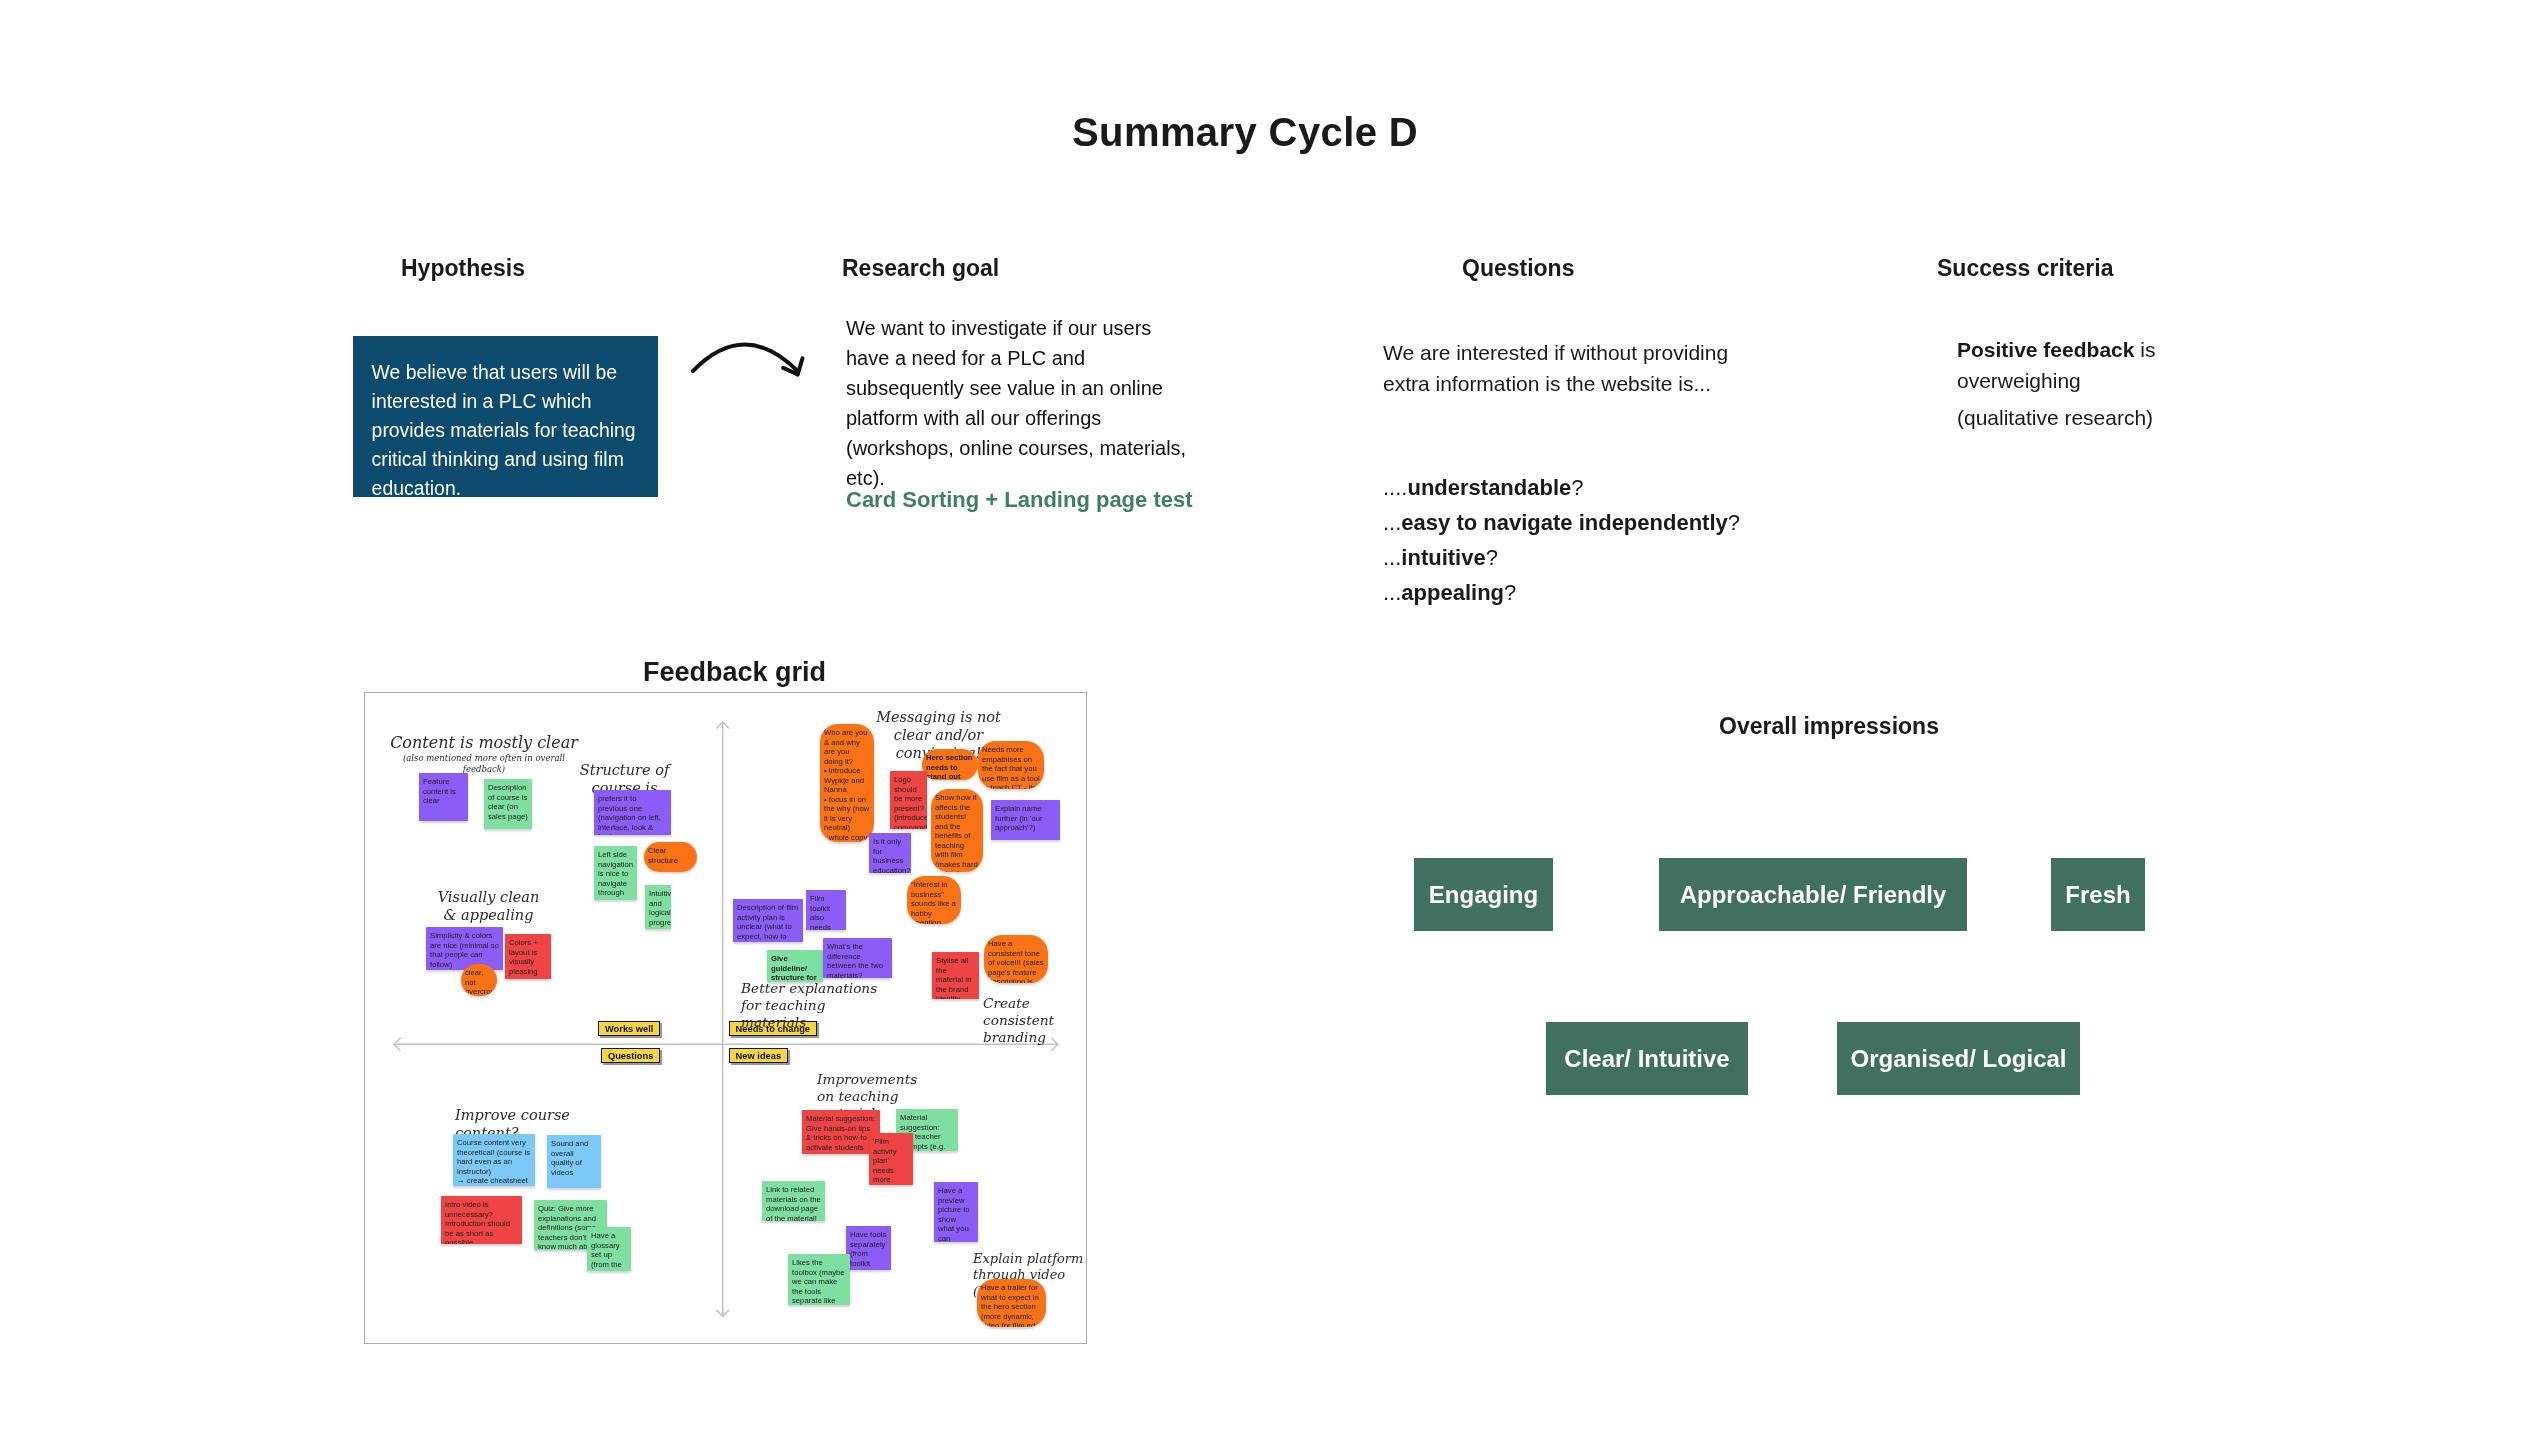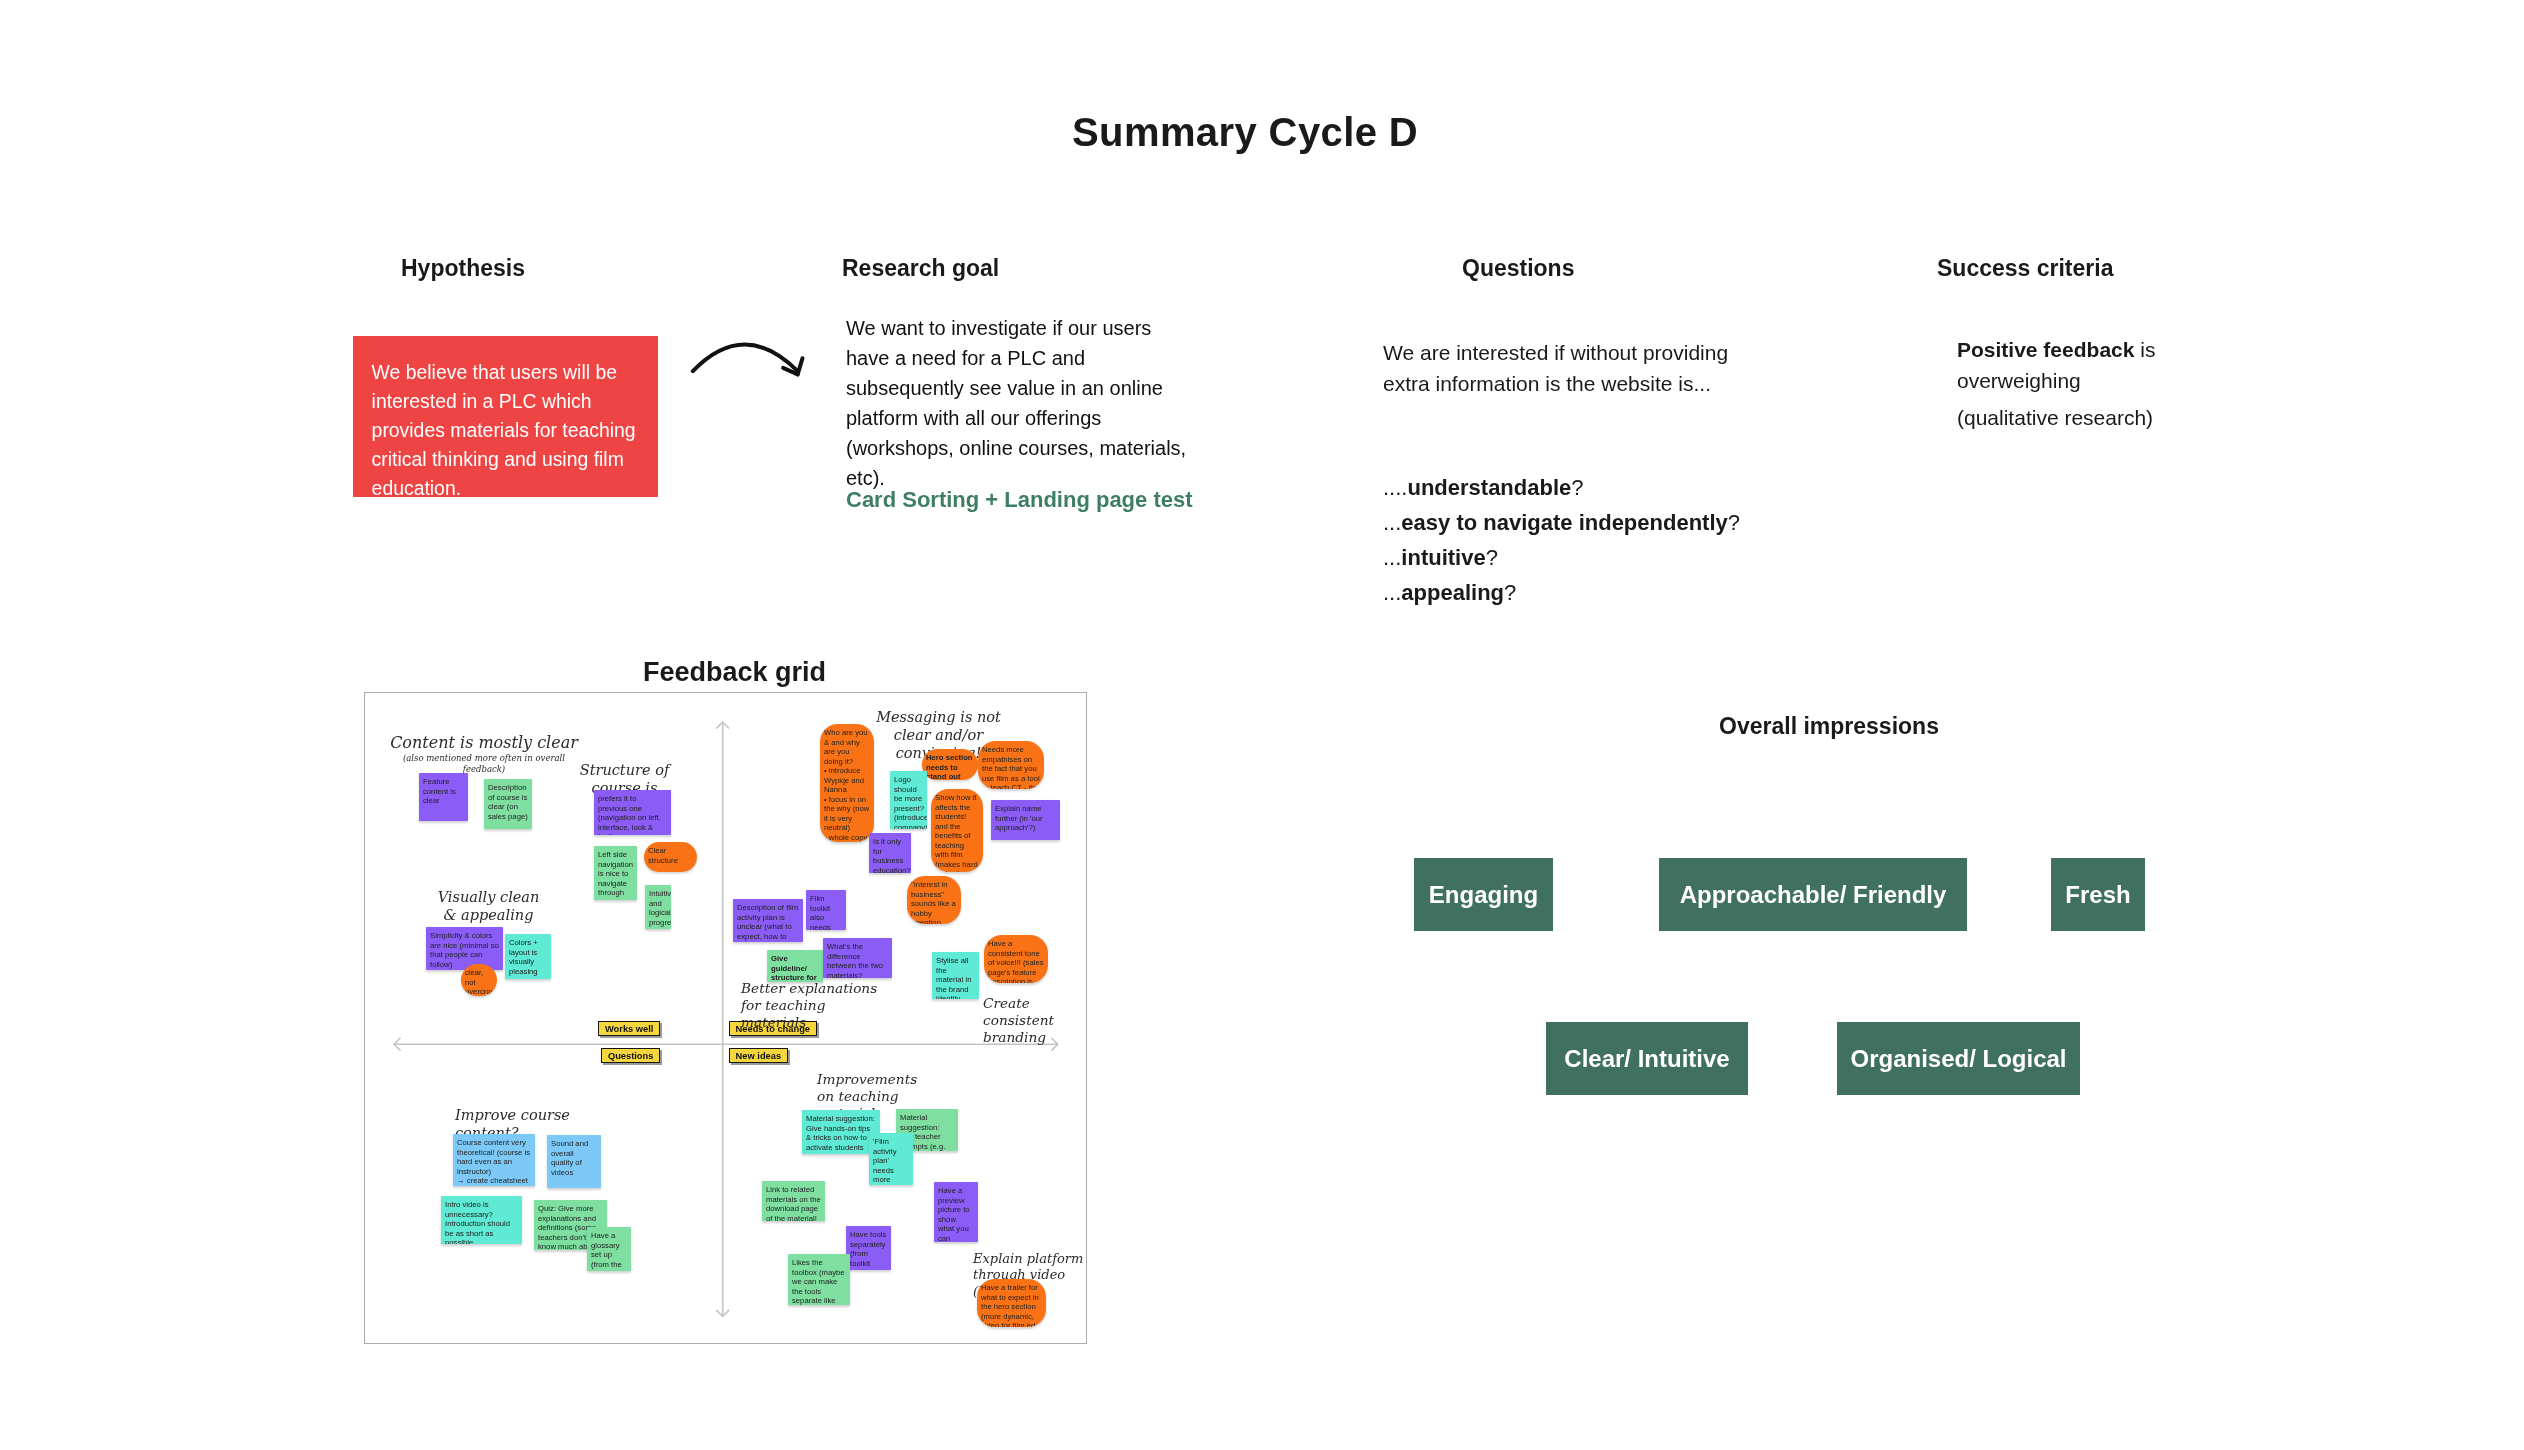--- a/index.html
+++ b/index.html
@@ -1,33 +1,33 @@
 <!DOCTYPE html>
 <html style="font-size:13px"><head>
 <meta charset="utf-8">
 <style>
   html,body{margin:0;padding:0;background:#ffffff;width:2525px;height:1450px;overflow:hidden;
     font-family:"Liberation Sans",sans-serif;color:#1a1a1a;position:relative;}
   .abs{position:absolute;}
   .page-title{font-size:40px;font-weight:700;letter-spacing:0.4px;}
   .sec-heading{font-size:23px;font-weight:700;}
   .body-text{font-size:20px;line-height:30px;color:#111;}
-  .hyp-box{background:#ef4444;color:#ffffff;padding:22px 18.6px;box-sizing:border-box;
+  .hyp-box{background:#0c4a6e;color:#ffffff;padding:22px 18.6px;box-sizing:border-box;
     font-size:19.4px;line-height:29px;}
   .method-link{font-size:22px;font-weight:700;color:#3e7f63;}
   .q-intro{font-size:21px;line-height:31px;}
   .q-item{font-size:22px;line-height:35px;}
   .q-item b{font-weight:700;}
   .sc-line{font-size:21px;line-height:31px;}
   .grid-box{border:1.6px solid #ababab;background:#fff;}
   .hand{font-family:"DejaVu Serif",serif;font-style:italic;color:#2b2b2b;line-height:1.25;}
   .sticky{position:absolute;box-sizing:border-box;padding:4px 4px;font-size:7.7px;line-height:1.24;
     color:#222;box-shadow:0 1.6px 2.4px rgba(0,0,0,.18);border-radius:0.8px;white-space:pre-line;overflow:hidden;}
   .purple{background:#8b5cf6;} .green{background:#7edfa1;} .pink{background:#f97316;border-radius:18px;}
-  .yellow{background:#5eead4;} .blue{background:#7cc9f8;}
+  .yellow{background:#ef4444;} .blue{background:#7cc9f8;}
   .qtag{position:absolute;background:#f6d63e;border:1.6px solid #141414;color:#111;
     font-size:9.3px;font-weight:700;padding:1.6px 5.6px;box-shadow:2px 2px 0 rgba(70,70,70,.55);white-space:nowrap;}
   .imp-btn{position:absolute;background:#40705f;color:#fff;display:flex;align-items:center;
     justify-content:center;font-size:24px;font-weight:700;text-align:center;}
   .center{text-align:center;}
   svg{display:block;}
 </style>
 </head>
 <body>
 

